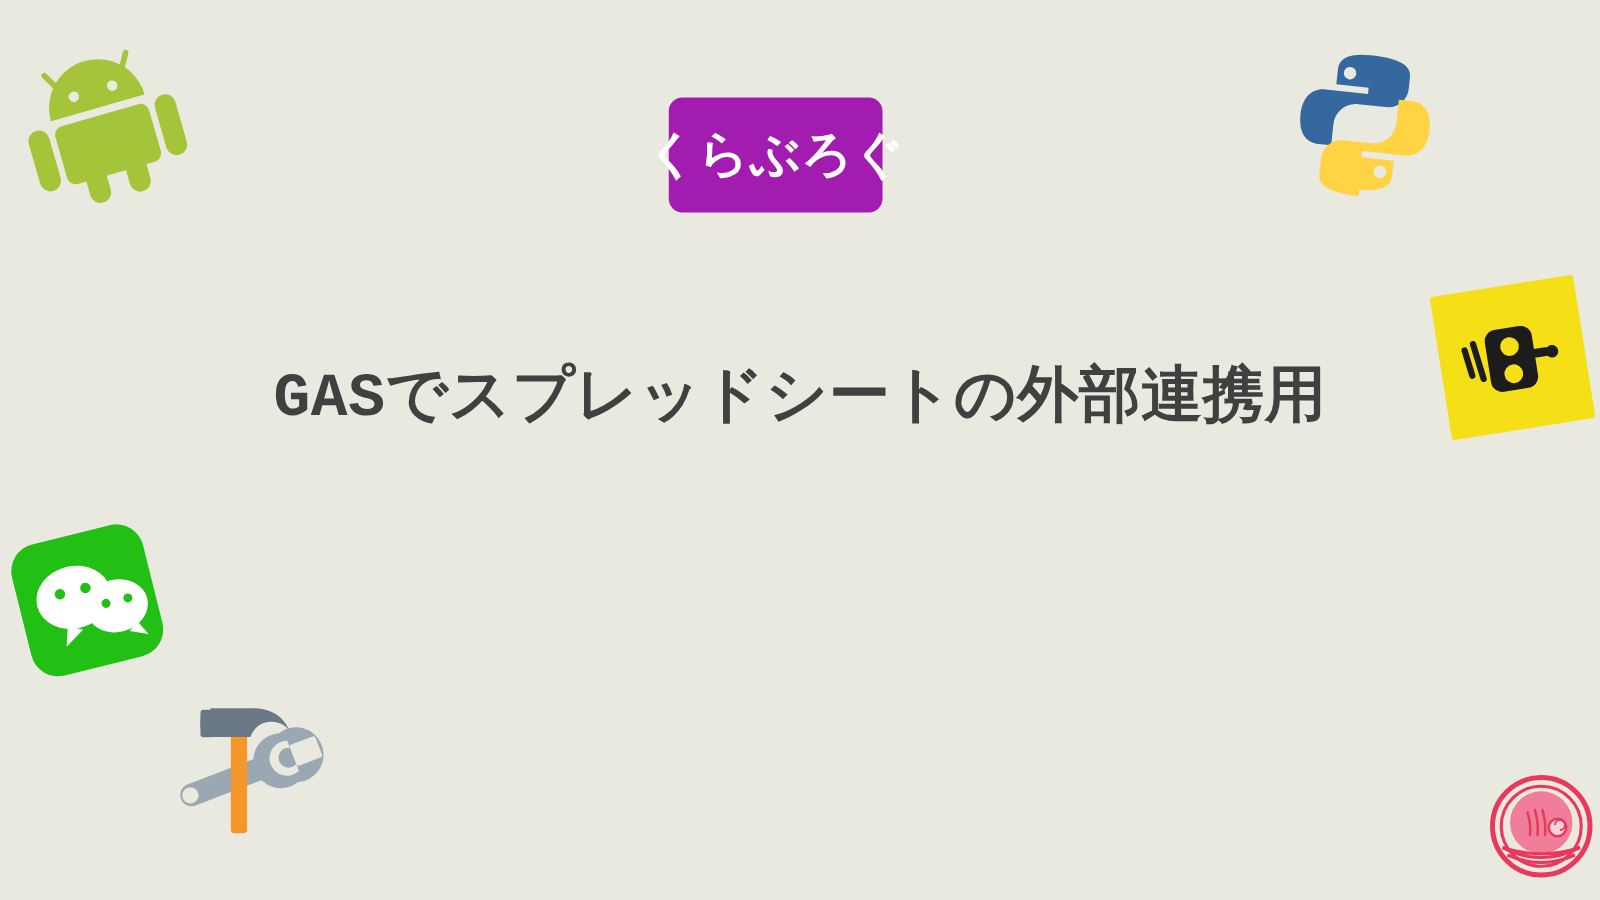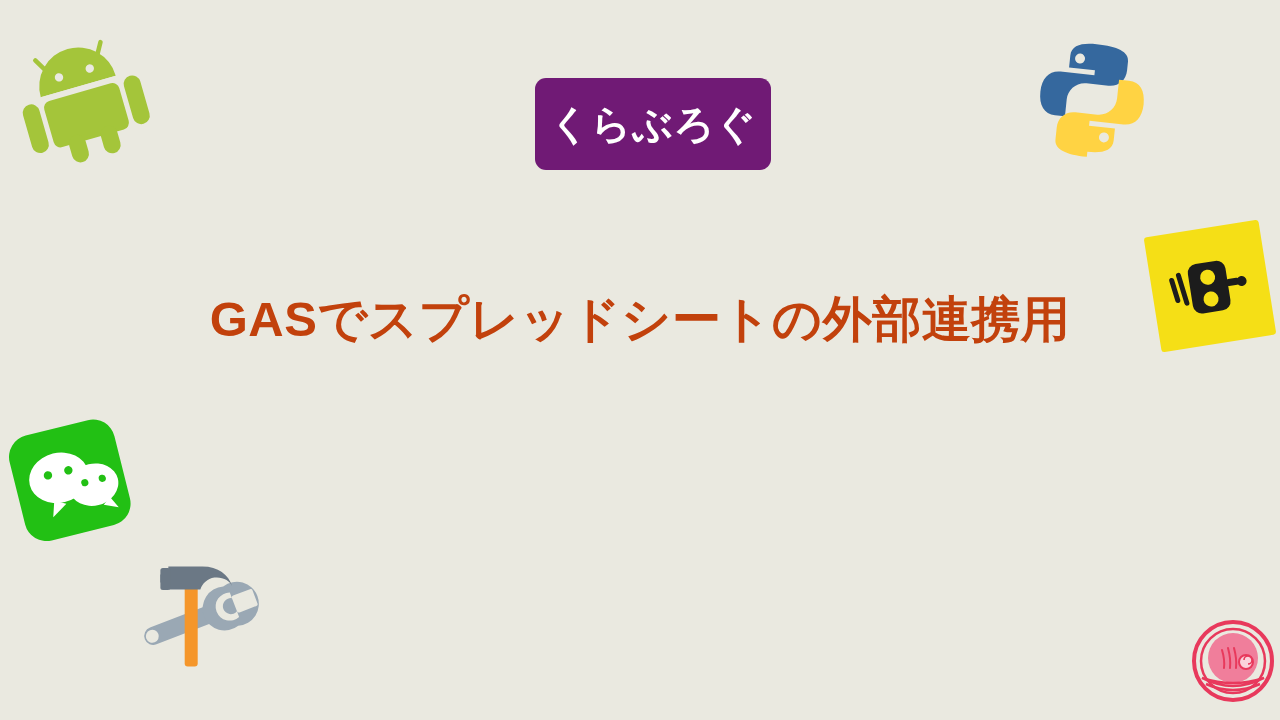--- a/index.html
+++ b/index.html
@@ -20,23 +20,23 @@
     height: 720px;
     background: #eae9e0;
     overflow: hidden;
   }
 
   
   #brand-badge {
     position: absolute;
     left: 535px;
     top: 78px;
-    width: 236px;
+    width: 171px;
     height: 92px;
-    background: #701a75;
+    background: #a21caf;
     border-radius: 11px;
     display: flex;
     align-items: center;
     justify-content: center;
   }
   #brand-badge .brand-text {
     color: #ffffff;
     font-size: 40px;
     font-weight: 700;
     letter-spacing: 0.5px;
@@ -47,27 +47,27 @@
 
   
   #title-block {
     position: absolute;
     left: 0;
     top: 283px;
     width: 1280px;
     text-align: center;
   }
   #title-block .title-line {
-    color: #c2410c;
+    color: #404040;
     font-size: 49px;
     font-weight: 700;
     line-height: 72px;
     letter-spacing: 0.5px;
     white-space: nowrap;
-    font-family: Liberation Sans, sans-serif;
+    font-family: Liberation Mono, monospace;
   }
 
   
   .sticker { position: absolute; }
 
   #android-icon  { left: 16px;   top: 32px;   width: 130px; height: 128px; transform: rotate(-16deg); }
   #python-icon   { left: 1032px; top: 38px;   width: 120px; height: 120px; transform: rotate(6deg); }
   #wechat-icon   { left: 8px;    top: 420px;  width: 126px; height: 122px; transform: rotate(-14deg); }
   #tools-icon    { left: 132px;  top: 552px;  width: 140px; height: 114px; transform: rotate(-3deg); }
   #note-sticker  { left: 1146px; top: 222px;  width: 128px; height: 128px; transform: rotate(-9deg); }

